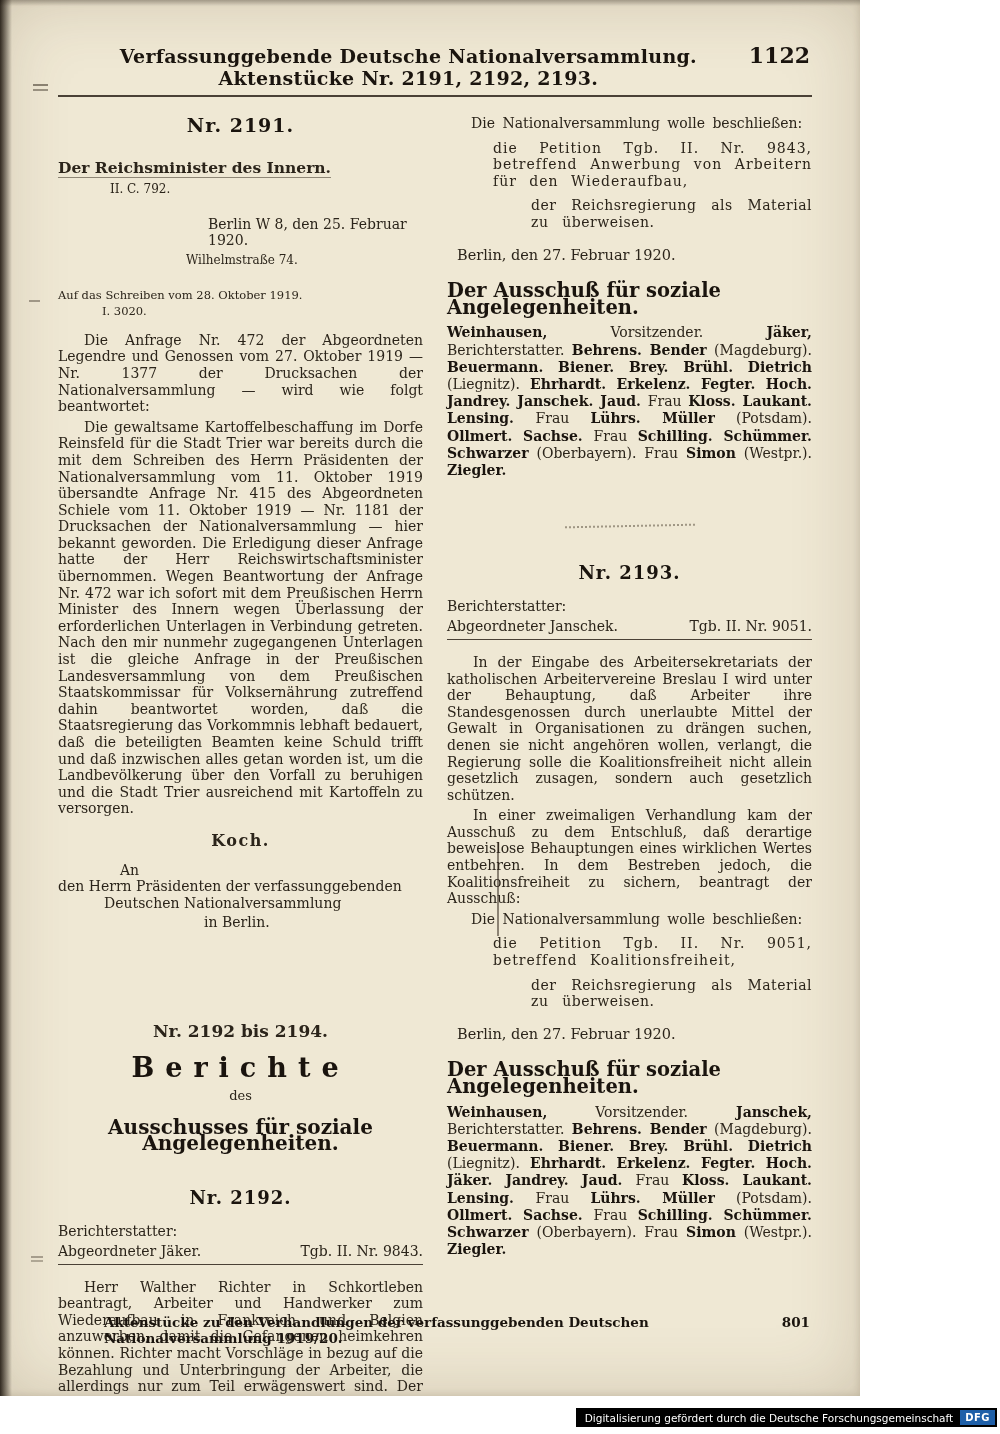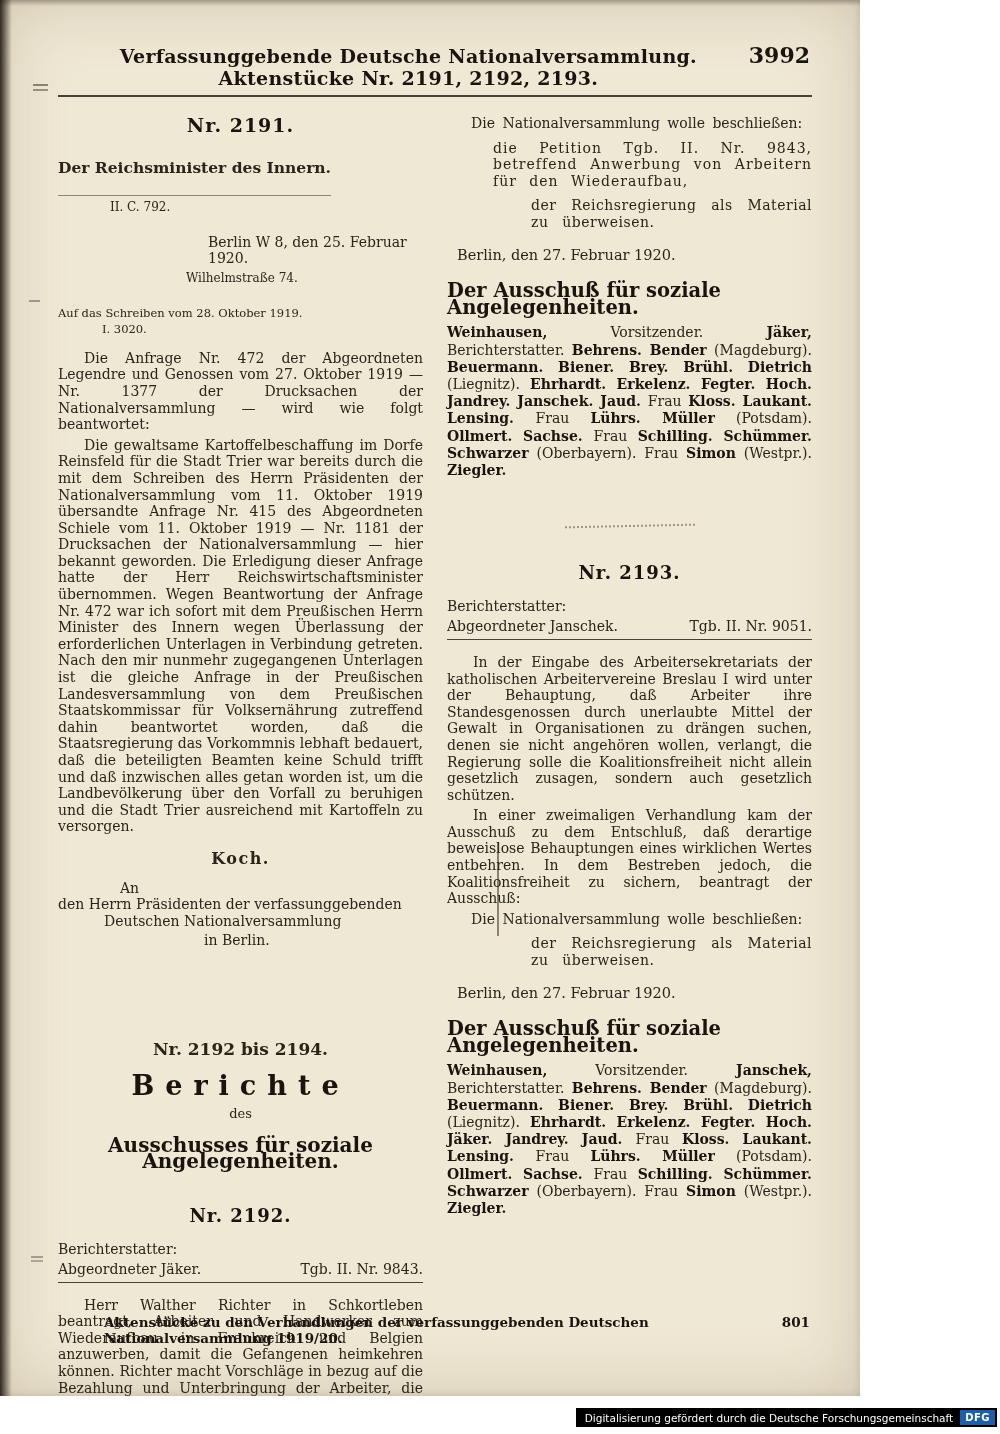--- a/index.html
+++ b/index.html
@@ -45,21 +45,21 @@
   .columns{display:flex;gap:24px;}
   .col{flex:1;min-width:0;font-size:14px;line-height:16.6px;text-align:justify;}
   .para{margin:0 0 4px;text-indent:26px;}
 
   .doc-number{ text-align:center;font-weight:bold;font-size:19px;letter-spacing:1px;
     margin:4px 0 26px;color:var(--ink-strong);}
   .doc-number-sm{text-align:center;font-weight:bold;font-size:18px;letter-spacing:1px;
     margin:38px 0 16px;color:var(--ink-strong);}
 
   .sender{font-weight:bold;font-size:15.5px;text-align:left;
-    border-bottom:1px solid rgba(62,52,40,.55);display:inline-block;padding-bottom:19px;}
+    border-bottom:1px solid rgba(62,52,40,.55);display:inline-block;padding-bottom:1px;}
   .file-ref{font-size:12px;margin:3px 0 0 52px;text-align:left;}
   .dateline-block{margin:18px 0 0 118px;text-align:left;}
   .dateline{font-size:14px;margin-left:32px;}
   .street{font-size:12px;margin:3px 0 0 10px;}
   .ref-block{margin:18px 0 12px;font-size:11.5px;text-align:left;}
   .ref-no{margin-left:44px;}
 
   .signature{text-align:center;font-weight:bold;font-size:16px;letter-spacing:1.5px;margin:16px 0 12px;}
   .address-block{text-align:left;font-size:14px;margin-top:6px;}
   .addr-an{margin-left:62px;}
@@ -106,21 +106,21 @@
 <div class="page">
   <div class="edge-left"></div>
   <div class="edge-top"></div>
   <div class="artifact-a"></div>
   <div class="artifact-b"></div>
   <div class="artifact-c"></div>
   <div class="gutter-line"></div>
 
   <header class="header-row">
     <div class="header-title">Verfassunggebende Deutsche Nationalversammlung.  Aktenstücke Nr. 2191, 2192, 2193.</div>
-    <div class="page-number">3992</div>
+    <div class="page-number">1122</div>
   </header>
   <hr class="header-rule">
 
   <main class="columns">
 
     <section class="col">
 
       <h2 class="doc-number">Nr. 2191.</h2>
 
       <div>
@@ -190,20 +190,21 @@
           <div>Berichterstatter:</div>
           <div class="reporter-name">Abgeordneter Janschek.</div>
         </div>
         <div>Tgb. II. Nr. 9051.</div>
       </div>
 
       <p class="para">In der Eingabe des Arbeitersekretariats der katholischen Arbeitervereine Breslau I wird unter der Behauptung, daß Arbeiter ihre Standesgenossen durch unerlaubte Mittel der Gewalt in Organisationen zu drängen suchen, denen sie nicht angehören wollen, verlangt, die Regierung solle die Koalitionsfreiheit nicht allein gesetzlich zusagen, sondern auch gesetzlich schützen.</p>
       <p class="para">In einer zweimaligen Verhandlung kam der Ausschuß zu dem Entschluß, daß derartige beweislose Behauptungen eines wirklichen Wertes entbehren. In dem Bestreben jedoch, die Koalitionsfreiheit zu sichern, beantragt der Ausschuß:</p>
 
       <p class="intro">Die Nationalversammlung wolle beschließen:</p>
+      <p class="petition">die Petition Tgb. II. Nr. 9051, betreffend Koalitionsfreiheit,</p>
       <p class="referral">der Reichsregierung als Material zu überweisen.</p>
 
       <div class="r-dateline">Berlin, den 27. Februar 1920.</div>
 
       <div class="committee-heading">Der Ausschuß für soziale Angelegenheiten.</div>
       <p class="members"><span class="b">Weinhausen,</span><span> Vorsitzender. </span><span class="b">Janschek,</span><span> Berichterstatter. </span><span class="b">Behrens. Bender</span><span> (Magdeburg). </span><span class="b">Beuermann. Biener. Brey. Brühl. Dietrich</span><span> (Liegnitz). </span><span class="b">Ehrhardt. Erkelenz. Fegter. Hoch. Jäker. Jandrey. Jaud. </span><span>Frau </span><span class="b">Kloss. Laukant. Lensing. </span><span>Frau </span><span class="b">Lührs. Müller</span><span> (Potsdam). </span><span class="b">Ollmert. Sachse. </span><span>Frau </span><span class="b">Schilling. Schümmer. Schwarzer</span><span> (Oberbayern). Frau </span><span class="b">Simon</span><span> (Westpr.). </span><span class="b">Ziegler.</span></p>
     </section>
   </main>
 
   <footer class="page-footer">

